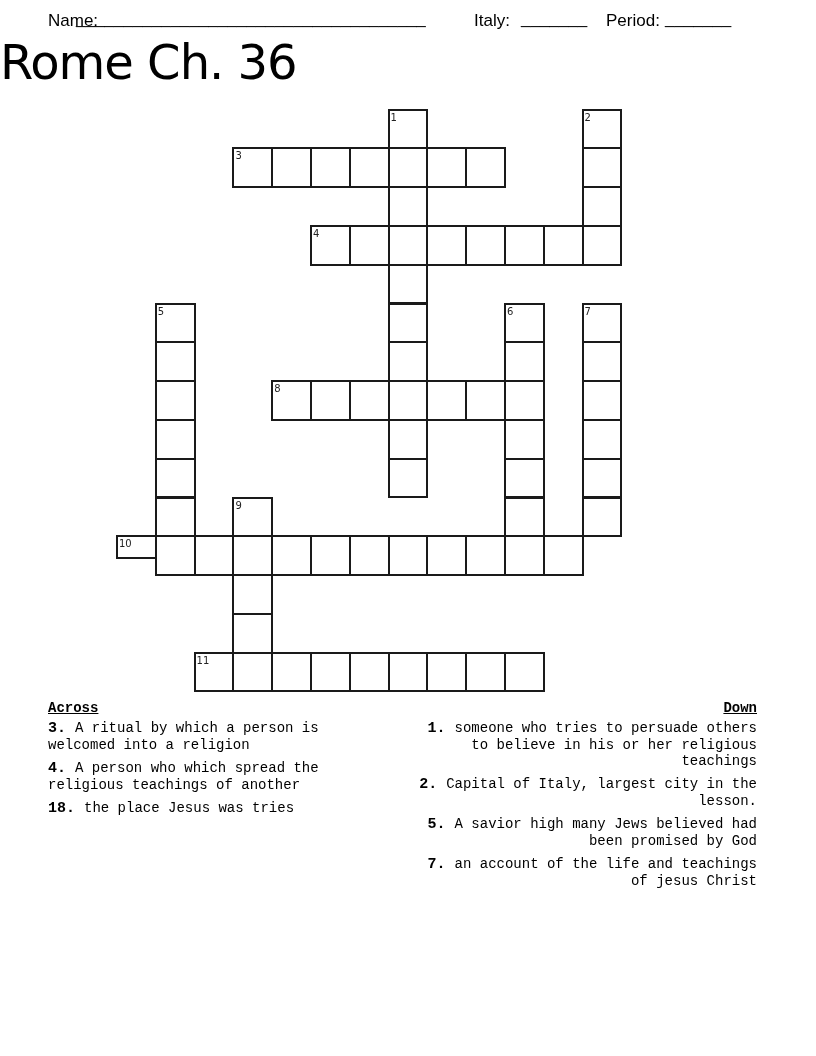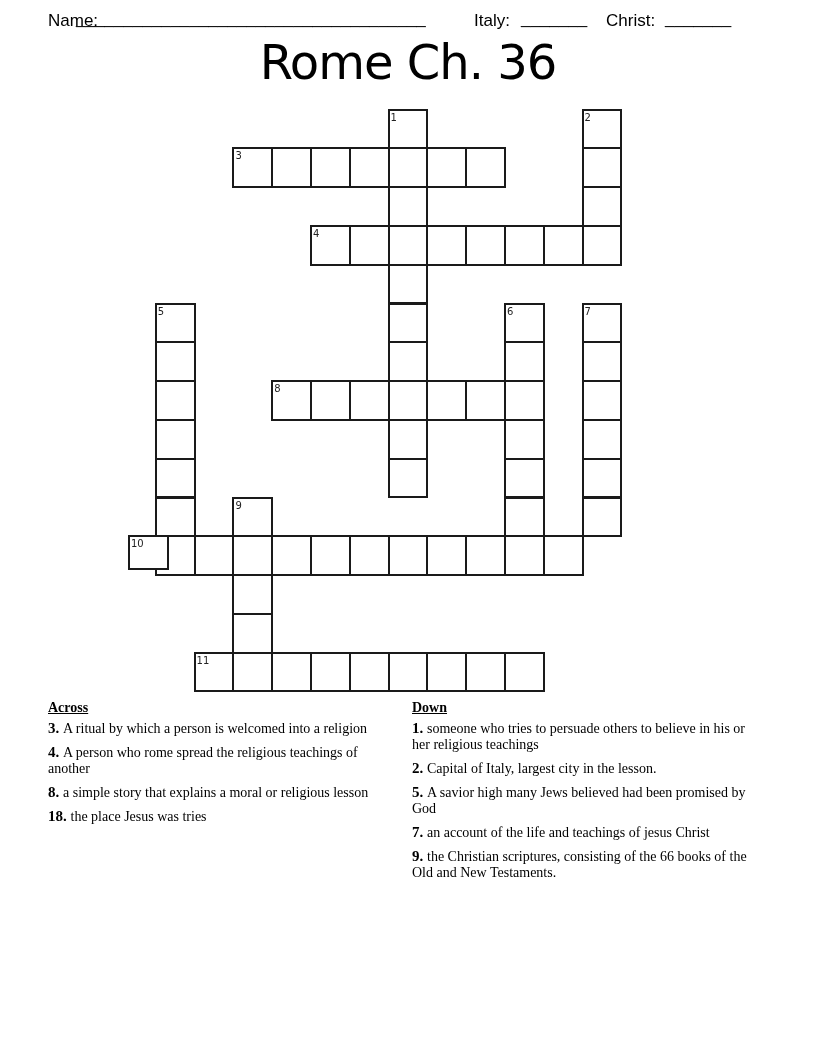--- a/index.html
+++ b/index.html
@@ -3,55 +3,55 @@
 <meta charset="utf-8">
 <style>
   html, body { margin: 0; padding: 0; background: #ffffff; }
   body { width: 816px; height: 1056px; position: relative; overflow: hidden; color: #000; }
   .header-line {
     position: absolute; top: 12px; left: 0; width: 816px; height: 20px;
     font-family: "Liberation Sans", sans-serif; font-size: 17px; line-height: 18px;
   }
   .header-line span { position: absolute; top: 0; white-space: pre; }
   .title {
-    position: absolute; top: 30px; left: 0; width: 816px; text-align: center;
+    position: absolute; top: 30px; left: 0; width: 816px; 
     font-family: "DejaVu Sans", sans-serif; font-size: 48px; line-height: 64px;
     letter-spacing: -1px;
   }
   .grid { position: absolute; left: 0; top: 0; }
   .cell {
     position: absolute; box-sizing: border-box;
     border: 2px solid #1a1a1a; background: #fff;
   }
   .cell-num {
     position: absolute; top: 1px; left: 1px;
     font-family: "DejaVu Sans", sans-serif; font-size: 10px; line-height: 11px; color: #222;
   }
   .clues {
     position: absolute; top: 700px;
-    font-family: Liberation Serif, serif; font-size: 14px; line-height: 16px;
+    font-family: Liberation Mono, monospace; font-size: 14px; line-height: 16px;
   }
   .clues.across { left: 48px; width: 345px; }
-  .clues.down { left: 412px; width: 345px; }
+  .clues.down { left: 412px; width: 345px; text-align: right; }
   .clues h3 {
     margin: 0 0 4px 0; font-size: 14px; font-weight: bold; text-decoration: underline;
     line-height: 16px;
   }
   .clue { margin: 0 0 7px 0; }
   .clue .num { font-weight: bold; font-size: 15px; }
 </style>
 </head>
 <body>
 
 <div class="header-line">
   <span style="left:48px;">Name:</span>
   <span style="left:76px; top:-2px;">_____________________________________</span>
   <span style="left:474px;">Italy:</span>
   <span style="left:521px; top:-2px;">_______</span>
-  <span style="left:606px;">Christ:</span>
+  <span style="left:606px;">Period:</span>
   <span style="left:665px; top:-2px;">_______</span>
 </div>
 
 <div class="title">Rome Ch. 36</div>
 
 <div class="grid" id="grid">
     <div class="cell" style="left: 387.6px; top: 108.5px; width: 40.8px; height: 40.8px;">
       <span class="cell-num">1</span>
     </div>
     <div class="cell" style="left: 387.6px; top: 147.3px; width: 40.8px; height: 40.8px;"></div>
@@ -118,21 +118,21 @@
     <div class="cell" style="left: 348.8px; top: 380.1px; width: 40.8px; height: 40.8px;"></div>
     <div class="cell" style="left: 426.4px; top: 380.1px; width: 40.8px; height: 40.8px;"></div>
     <div class="cell" style="left: 465.2px; top: 380.1px; width: 40.8px; height: 40.8px;"></div>
     <div class="cell" style="left: 232.4px; top: 496.5px; width: 40.8px; height: 40.8px;">
       <span class="cell-num">9</span>
     </div>
     <div class="cell" style="left: 232.4px; top: 535.3px; width: 40.8px; height: 40.8px;"></div>
     <div class="cell" style="left: 232.4px; top: 574.1px; width: 40.8px; height: 40.8px;"></div>
     <div class="cell" style="left: 232.4px; top: 612.9px; width: 40.8px; height: 40.8px;"></div>
     <div class="cell" style="left: 232.4px; top: 651.7px; width: 40.8px; height: 40.8px;"></div>
-    <div class="cell" style="left: 128px; top: 535.3px; width: 40.8px; height: 35px;">
+    <div class="cell" style="left: 116px; top: 535.3px; width: 40.8px; height: 24px;">
       <span class="cell-num">10</span>
     </div>
     <div class="cell" style="left: 193.6px; top: 535.3px; width: 40.8px; height: 40.8px;"></div>
     <div class="cell" style="left: 271.2px; top: 535.3px; width: 40.8px; height: 40.8px;"></div>
     <div class="cell" style="left: 310px; top: 535.3px; width: 40.8px; height: 40.8px;"></div>
     <div class="cell" style="left: 348.8px; top: 535.3px; width: 40.8px; height: 40.8px;"></div>
     <div class="cell" style="left: 387.6px; top: 535.3px; width: 40.8px; height: 40.8px;"></div>
     <div class="cell" style="left: 426.4px; top: 535.3px; width: 40.8px; height: 40.8px;"></div>
     <div class="cell" style="left: 465.2px; top: 535.3px; width: 40.8px; height: 40.8px;"></div>
     <div class="cell" style="left: 542.8px; top: 535.3px; width: 40.8px; height: 40.8px;"></div>
@@ -145,28 +145,26 @@
     <div class="cell" style="left: 387.6px; top: 651.7px; width: 40.8px; height: 40.8px;"></div>
     <div class="cell" style="left: 426.4px; top: 651.7px; width: 40.8px; height: 40.8px;"></div>
     <div class="cell" style="left: 465.2px; top: 651.7px; width: 40.8px; height: 40.8px;"></div>
     <div class="cell" style="left: 504px; top: 651.7px; width: 40.8px; height: 40.8px;"></div>
   </div>
 
 <div class="clues across">
   <h3>Across</h3>
   <div id="across-list">
       <div class="clue"><span class="num">3. </span><span>A ritual by which a person is welcomed into a religion</span></div>
-      <div class="clue"><span class="num">4. </span><span>A person who rome spread the religious teachings of another</span></div>
-      <div class="clue"><span class="num">8. </span><span>a simple story that explains a moral or religious lesson</span></div>
+      <div class="clue"><span class="num">4. </span><span>A person who which spread the religious teachings of another</span></div>
       <div class="clue"><span class="num">18. </span><span>the place Jesus was tries</span></div>
     </div>
 </div>
 
 <div class="clues down">
   <h3>Down</h3>
   <div id="down-list">
       <div class="clue"><span class="num">1. </span><span>someone who tries to persuade others to believe in his or her religious teachings</span></div>
       <div class="clue"><span class="num">2. </span><span>Capital of Italy, largest city in the lesson.</span></div>
       <div class="clue"><span class="num">5. </span><span>A savior high many Jews believed had been promised by God</span></div>
       <div class="clue"><span class="num">7. </span><span>an account of the life and teachings of jesus Christ</span></div>
-      <div class="clue"><span class="num">9. </span><span>the Christian scriptures, consisting of the 66 books of the Old and New Testaments.</span></div>
     </div>
 </div>
 
 </body></html>

